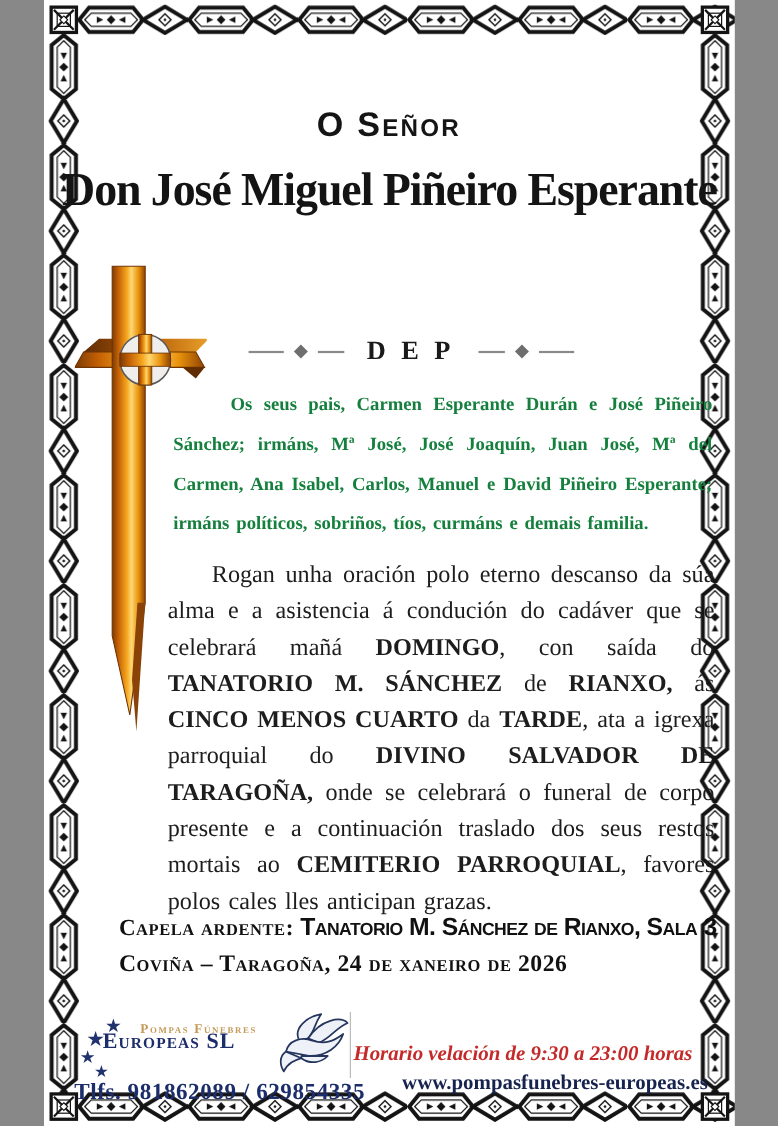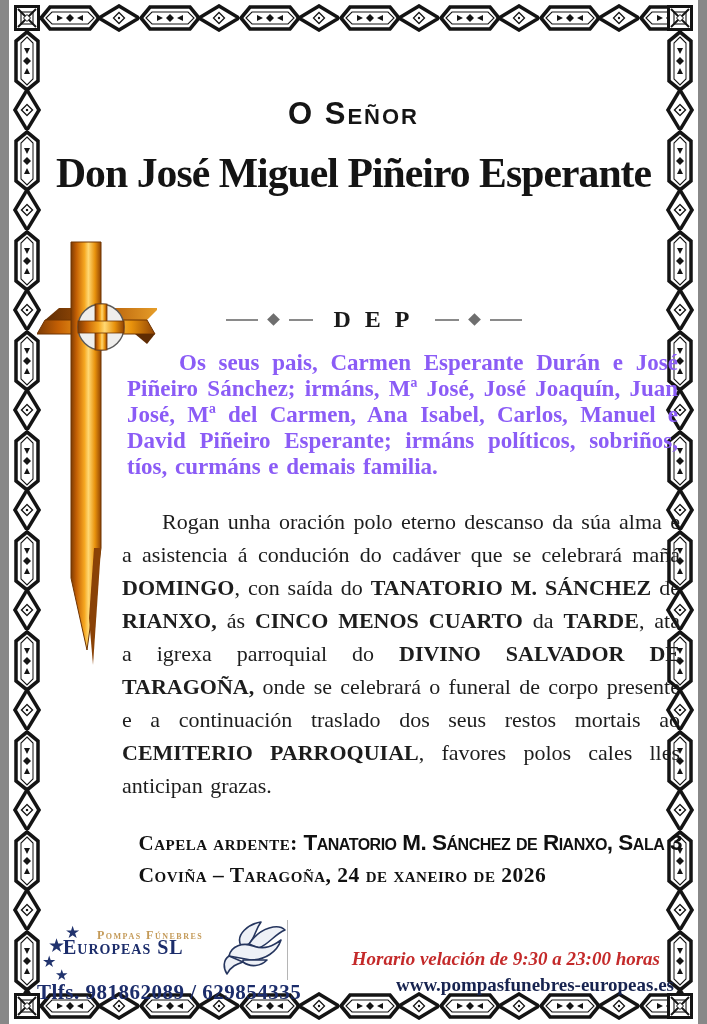--- a/index.html
+++ b/index.html
@@ -1,16 +1,16 @@
 <!DOCTYPE html>
 <html><head>
 <meta charset="utf-8">
 <style>
   html,body{margin:0;padding:0;background:#888;}
-  .page{position:relative;width:689px;height:1024px;background:#ffffff;margin:0 auto;
+  .page{position:relative;width:628px;height:1024px;background:#ffffff;margin:0 auto;
         font-family:"Liberation Serif",serif;color:#111;overflow:hidden;}
   
   .bstrip{position:absolute;line-height:0;}
   .b-top{left:30px;top:4px;width:647px;height:28px;}
   .b-bottom{left:30px;bottom:4px;width:647px;height:28px;}
   .b-left{left:4px;top:30px;width:28px;height:964px;}
   .b-right{right:4px;top:30px;width:28px;height:964px;}
   .bcorner{position:absolute;width:28px;height:28px;line-height:0;}
   .c-tl{left:4px;top:4px;} .c-tr{right:4px;top:4px;}
   .c-bl{left:4px;bottom:4px;} .c-br{right:4px;bottom:4px;}
@@ -26,22 +26,22 @@
   
   .dep{position:absolute;left:70px;right:30px;top:306px;display:flex;align-items:center;justify-content:center;gap:11px;}
   .dep .ln{height:2px;background:#8a8a8a;display:inline-block;}
   .dep .ln-a{width:32px;}.dep .ln-b{width:24px;}
   .dep .dm{width:9px;height:9px;background:#6e6e6e;transform:rotate(45deg);display:inline-block;}
   .dep .txt{font-weight:bold;font-size:24px;letter-spacing:4px;margin:0 10px;color:#1a1a1a;}
   
   .cross{position:absolute;left:28px;top:238px;width:120px;height:428px;line-height:0;}
   
   .para{position:absolute;text-align:justify;}
-  .p1{left:118px;right:20px;top:350px;font-weight:bold;font-size:23px;line-height:26px;
-      text-indent:52px;color:#8b5cf6;word-spacing:2px;}
+  .p1{left:118px;right:20px;top:350px;font-weight:bold;font-size:17px;line-height:36px;
+      text-indent:52px;color:#15803d;word-spacing:2px;}
   .p2{left:113px;right:18px;top:505px;font-size:22px;line-height:33px;
       text-indent:40px;color:#1d1d1d;word-spacing:2px;}
   
   .capela{position:absolute;right:16px;top:828px;line-height:30px;}
   .cap-label{font-variant:small-caps;font-weight:bold;font-size:21px;letter-spacing:.5px;}
   .cap-value{font-family:"Liberation Sans",sans-serif;font-variant:small-caps;font-weight:bold;
              font-size:22.5px;letter-spacing:-.5px;}
   .cap-place{font-variant:small-caps;font-weight:bold;font-size:21.5px;letter-spacing:.5px;}
   
   .logo{position:absolute;left:26px;top:916px;width:260px;height:70px;}

